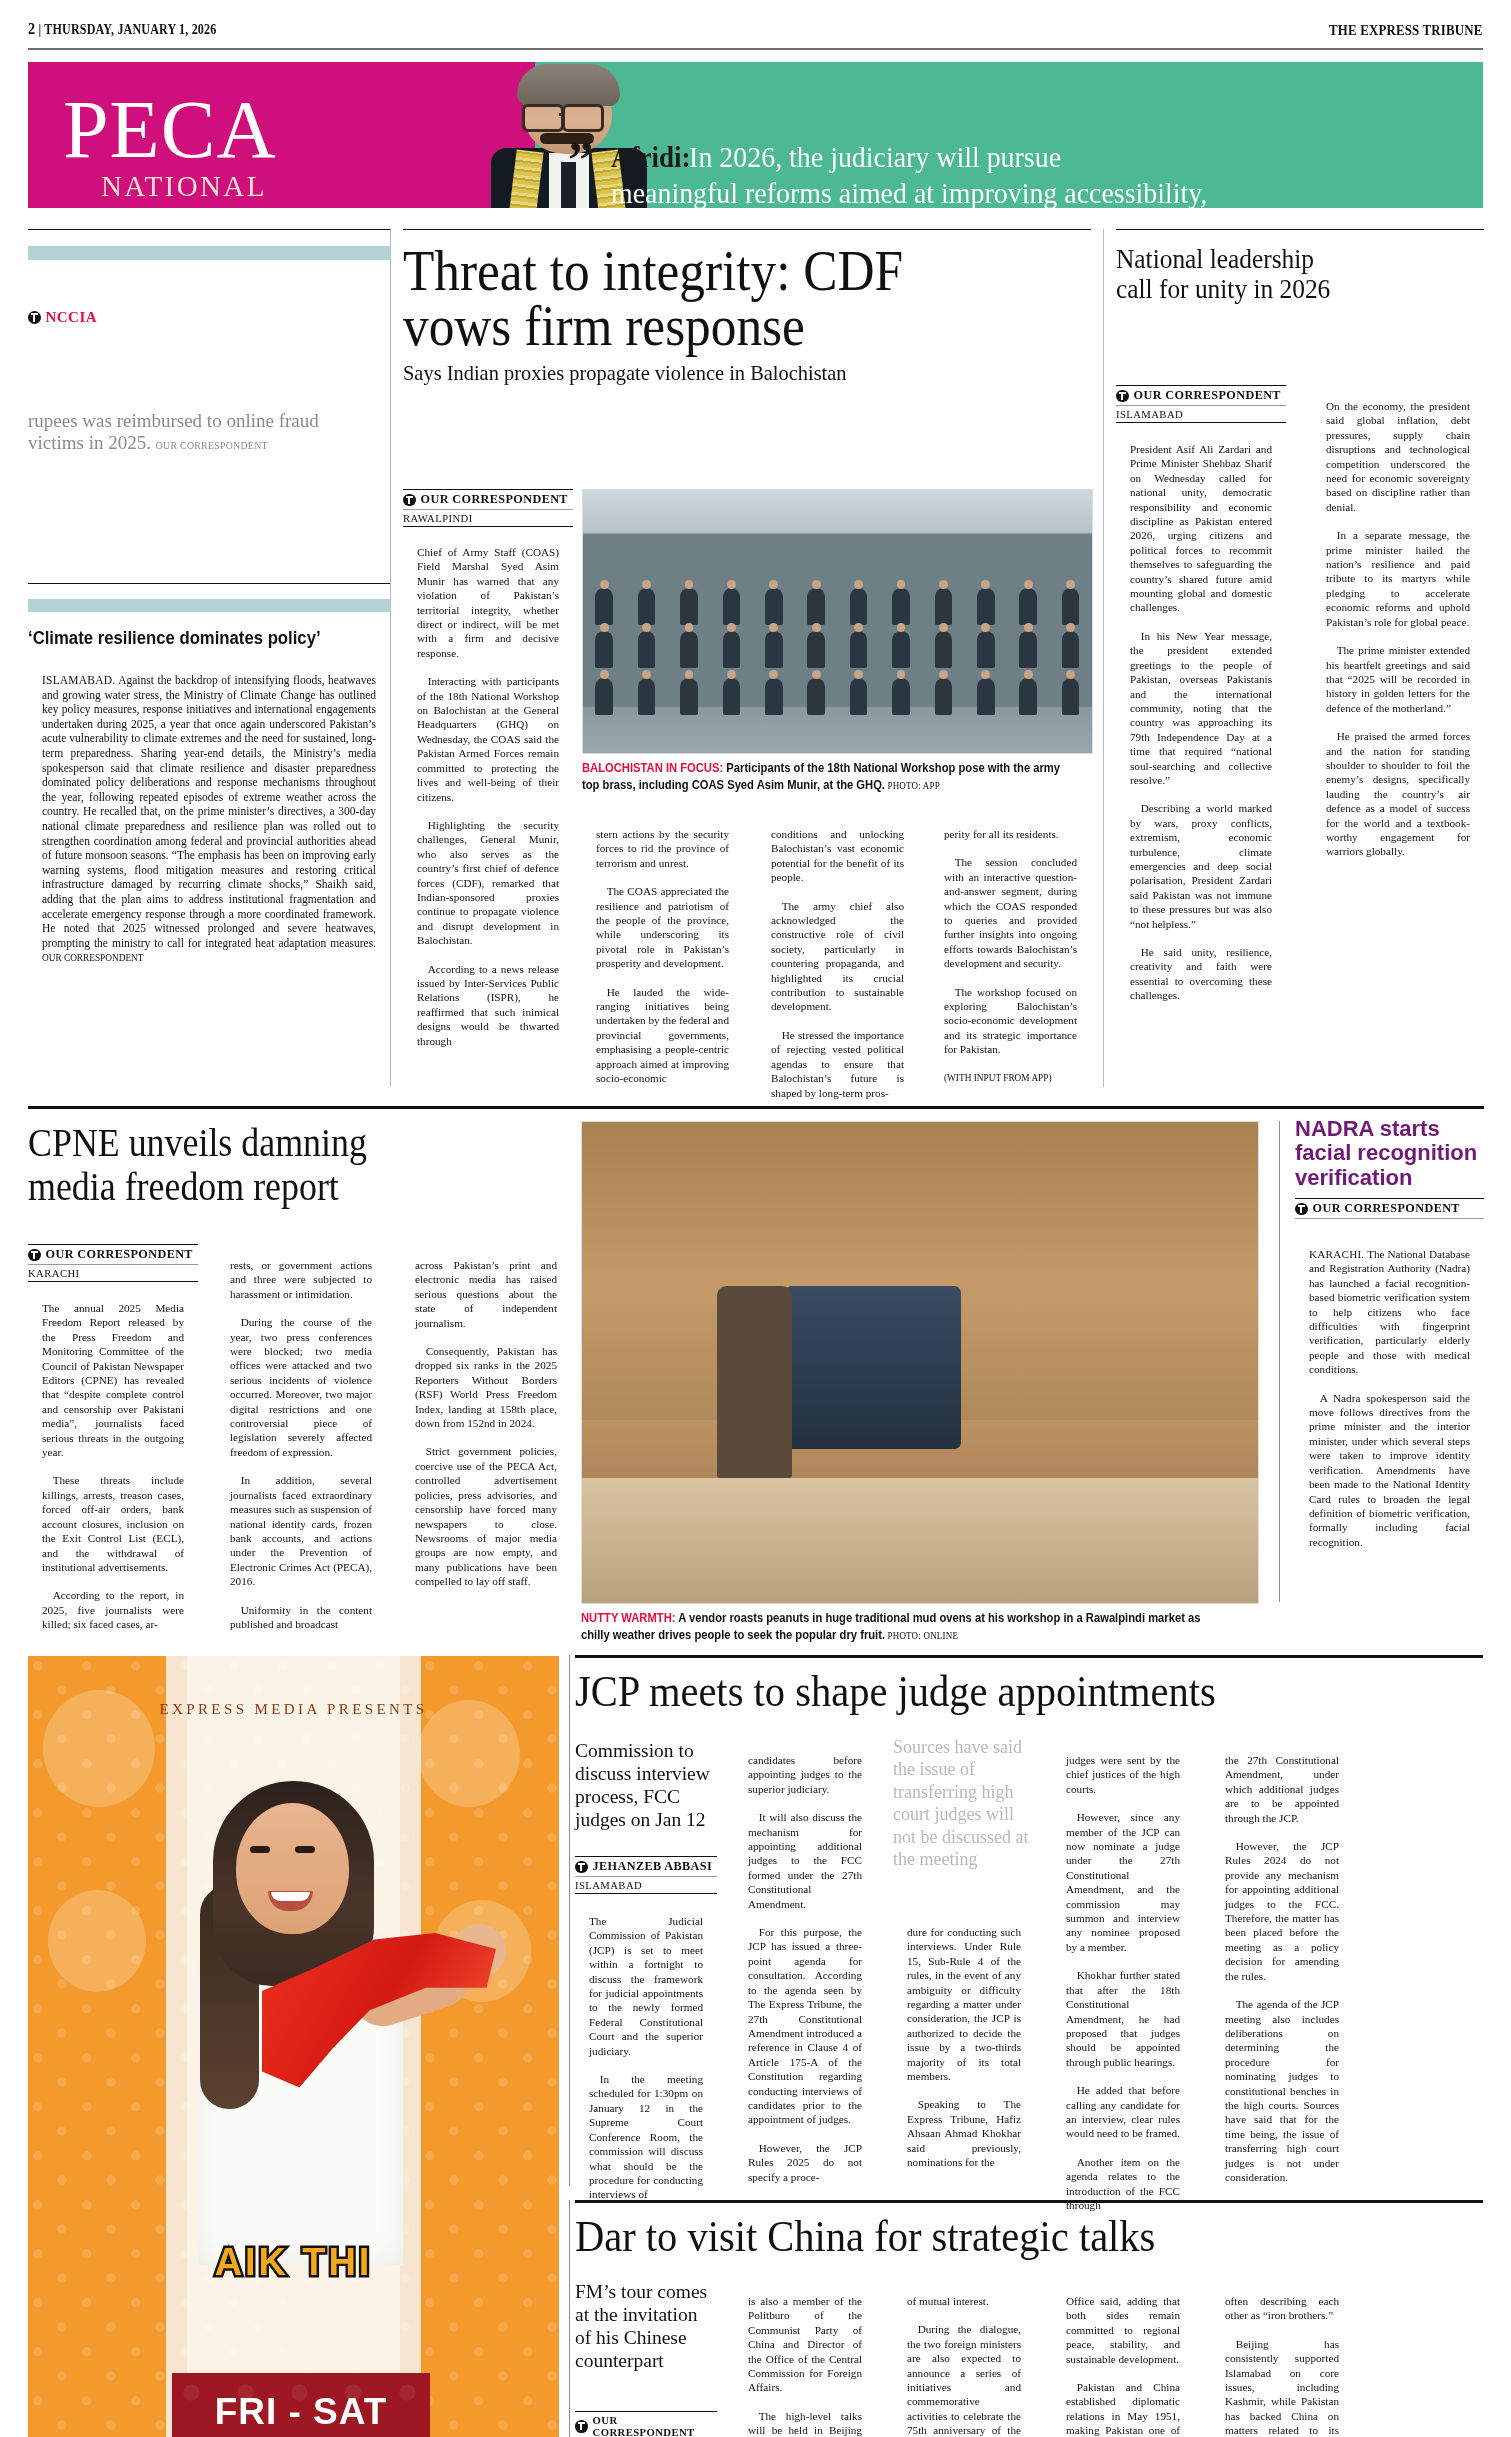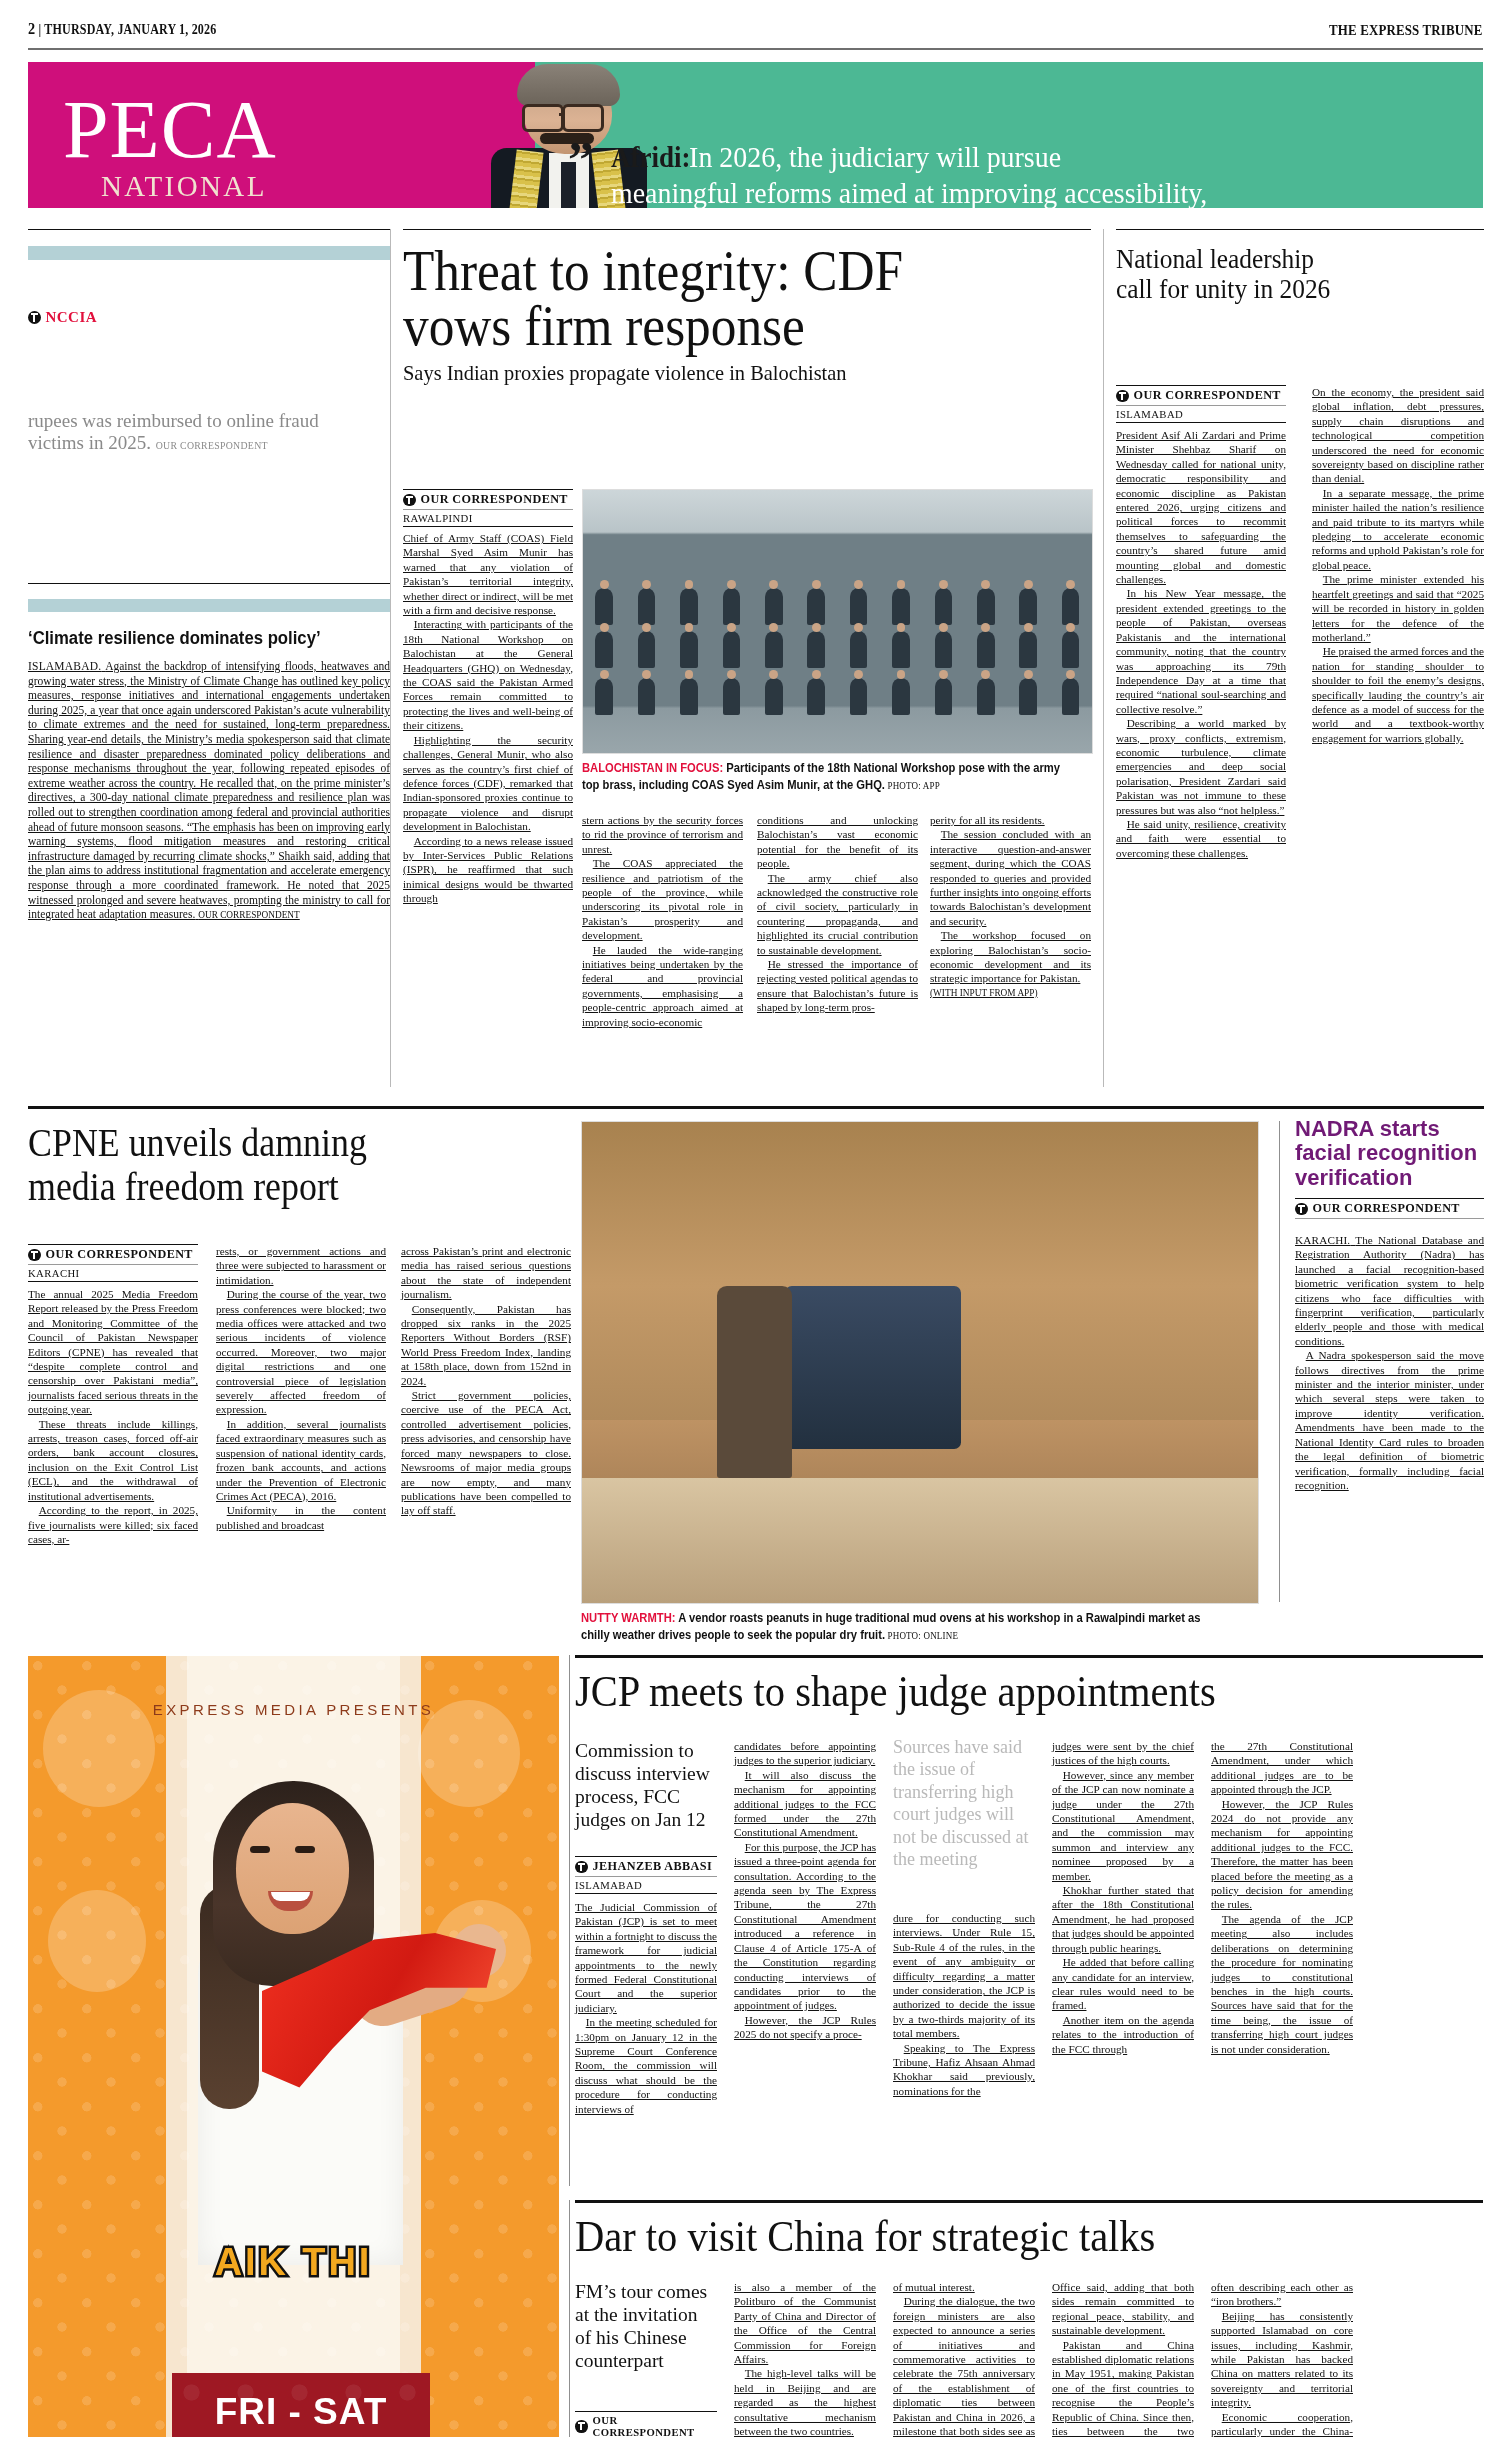--- a/index.html
+++ b/index.html
@@ -39,21 +39,21 @@
   
   .hr-thin{position:absolute;background:#111;height:1px;}
   .hr-thick{position:absolute;background:#111;height:3.4px;}
   .vr{position:absolute;background:#b9b9b9;width:1px;}
   .vr-dark{position:absolute;background:#111;width:1px;}
   .tealbar{position:absolute;background:#b4d1d6;height:13.7px;}
 
   
   .hl{font-family:"Liberation Serif",serif;font-weight:normal;color:#111;line-height:.92;}
   .body{font-family:"Liberation Serif",serif;font-size:11.2px;line-height:14.4px;text-align:justify;color:#111;}
-  .body p{margin:0;text-indent:10.7px;text-decoration:underline;}
+  .body p{margin:14px;text-indent:10.7px;}
   .body p.first{text-indent:0;}
   .drop-city{font-variant:small-caps;letter-spacing:0.2px;}
 
   .byline{position:relative;}
   .byline .brow{border-top:1px solid #111;border-bottom:0.5px solid #9a9a9a;display:flex;align-items:center;gap:4.9px;padding:2.4px 0 2px 0;}
   .byline .tmark{width:12.7px;height:12.7px;border-radius:50%;background:#111;position:relative;flex:0 0 auto;}
   .byline .tmark:after{content:"";position:absolute;left:2.9px;top:2.4px;width:6.8px;height:2px;background:#fff;}
   .byline .tmark:before{content:"";position:absolute;left:5.4px;top:2.4px;width:2px;height:7.8px;background:#fff;}
   .byline .who{font-family:"Liberation Serif",serif;font-weight:bold;font-size:12.2px;letter-spacing:0.4px;}
   .byline .city{font-family:"Liberation Serif",serif;font-size:10.7px;letter-spacing:0.4px;border-bottom:1px solid #111;padding:1.5px 0 2px 0;}
@@ -76,21 +76,21 @@
 
   
   .ad{position:absolute;left:28px;top:1656px;width:531px;height:970px;overflow:hidden;background:#f59d2e;}
   .ad-stripes{position:absolute;inset:0;background:
      linear-gradient(90deg,#f49a2c 0 26%,#f7e6cf 26% 30%,#fbf3e6 30% 70%,#f7e6cf 70% 74%,#f49a2c 74% 100%);}
   .ad-tex{position:absolute;inset:0;opacity:.5;background-image:
      radial-gradient(circle at 9.8px 9.8px, rgba(255,255,255,.30) 0 4.4px, transparent 4.9px),
      radial-gradient(circle at 34px 34px, rgba(255,255,255,.30) 0 4.4px, transparent 4.9px);
      background-size:49px 49px;}
   .ad-ghost{position:absolute;border-radius:50%;background:rgba(255,255,255,.22);}
-  .ad-present{position:absolute;left:0;right:0;top:45px;text-align:center;color:#8d3a1a;font-family:Liberation Sans, sans-serif;font-size:15px;letter-spacing:3.4px;font-weight:500;}
+  .ad-present{position:absolute;left:0;right:0;top:45px;text-align:center;color:#8d3a1a;font-family:Liberation Serif, serif;font-size:15px;letter-spacing:3.4px;font-weight:500;}
   .ad-girl{position:absolute;left:112px;top:122px;width:312px;height:488px;}
   .ad-hair{position:absolute;left:73px;top:2.9px;width:161px;height:205px;border-radius:80px 80px 59px 59px;background:linear-gradient(180deg,#2c211b 0%,#4a352a 60%,#3a2a20 100%);}
   .ad-face{position:absolute;left:96px;top:25px;width:113px;height:131px;border-radius:50% 50% 48% 48%;background:linear-gradient(180deg,#e8b58f 0%,#dca274 100%);}
   .ad-eye{position:absolute;top:68px;width:19.5px;height:6.8px;border-radius:3.9px;background:#2a1c14;}
   .ad-eye.l{left:110px;} .ad-eye.r{left:155px;}
   .ad-smile{position:absolute;left:128px;top:113px;width:45px;height:19.5px;border-radius:0 0 22.4px 22.4px;background:#b9503f;}
   .ad-teeth{position:absolute;left:131px;top:114px;width:39px;height:8.8px;border-radius:0 0 19.5px 19.5px;background:#fff;}
   .ad-hairfall{position:absolute;left:60px;top:107px;width:59px;height:224px;border-radius:29px;background:linear-gradient(180deg,#3a2a20,#5a4130);}
   .ad-shirt{position:absolute;left:58px;top:151px;width:205px;height:336px;border-radius:44px 44px 0 0;background:#fbfbf8;box-shadow:inset 0 0 29px rgba(0,0,0,.07);}
   .ad-arm{position:absolute;left:210px;top:176px;width:122px;height:63px;border-radius:32px;background:#e3ab83;transform:rotate(-18deg);}

